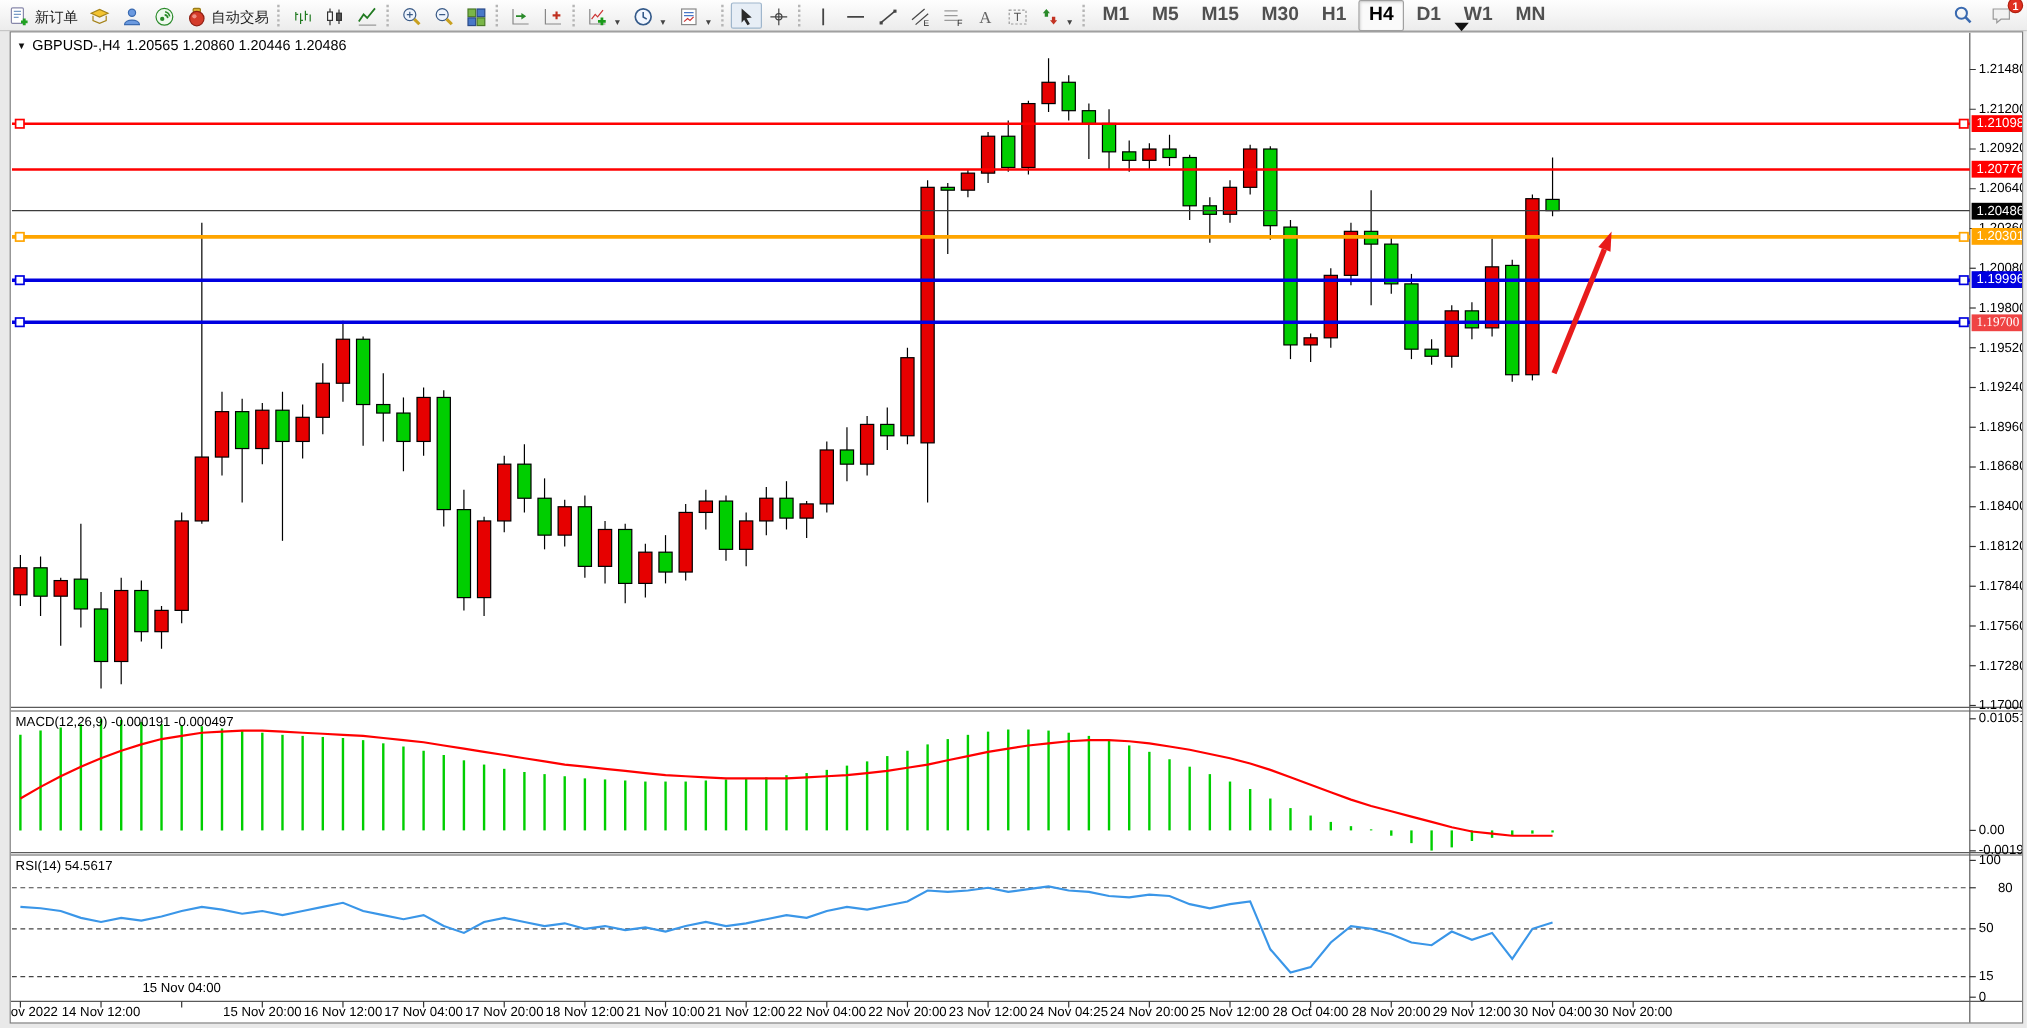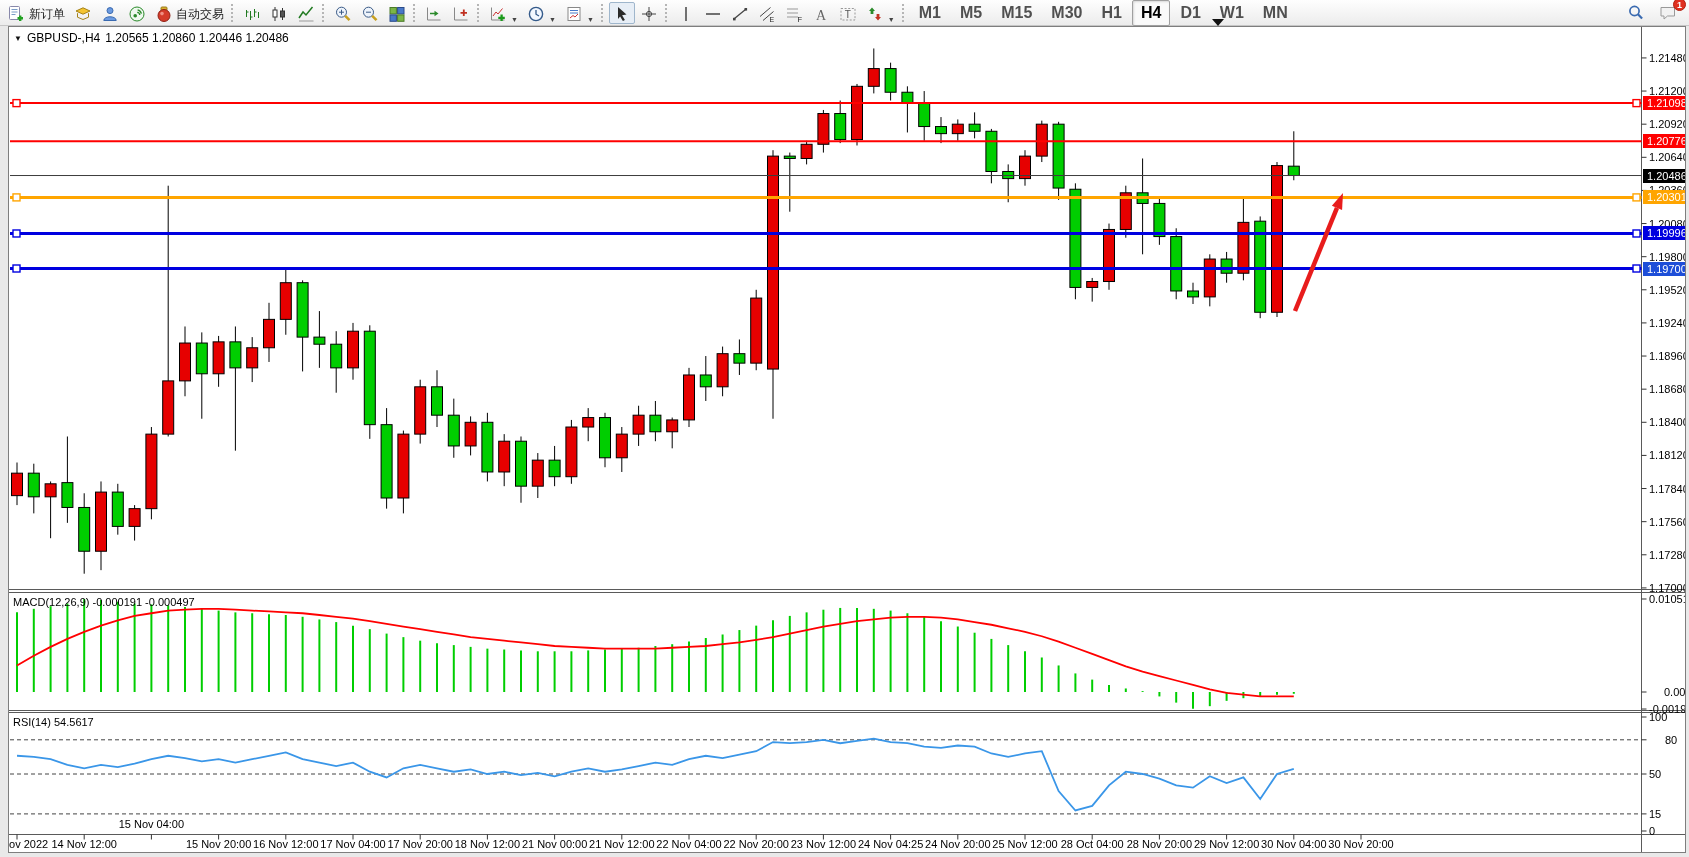--- a/index.html
+++ b/index.html
@@ -651,38 +651,38 @@
       <div class="axlab" style="left: 1640px; top: 428.416px;">1.18120</div>
       <div class="axlab" style="left: 1640px; top: 461.54px;">1.17840</div>
       <div class="axlab" style="left: 1640px; top: 494.664px;">1.17560</div>
       <div class="axlab" style="left: 1640px; top: 527.788px;">1.17280</div>
       <div class="axlab" style="left: 1640px; top: 560.912px;">1.17000</div>
       <div class="tag" style="left: 1634px; top: 76.1186px; background: rgb(255, 0, 0);">1.21098</div>
       <div class="tag" style="left: 1634px; top: 114.211px; background: rgb(255, 0, 0);">1.20776</div>
       <div class="tag" style="left: 1634px; top: 148.518px; background: #000000;">1.20486</div>
       <div class="tag" style="left: 1634px; top: 170.404px; background: rgb(255, 165, 0);">1.20301</div>
       <div class="tag" style="left: 1634px; top: 206.485px; background: rgb(0, 0, 224);">1.19996</div>
-      <div class="tag" style="left: 1634px; top: 241.502px; background: #1d4ed8;">1.19700</div>
+      <div class="tag" style="left: 1634px; top: 241.502px; background: #ef4444; font-family: Liberation Serif, serif;">1.19700</div>
       <div class="axlab" style="left: 1640px; top: 571.997px;">0.01051</div>
-      <div class="axlab" style="left: 1640px; top: 665px; margin-left: 15px;">0.00</div>
+      <div class="axlab" style="left: 1640px; top: 665px;">0.00</div>
       <div class="axlab" style="left: 1640px; top: 682.025px;">-0.001924</div>
       <div class="axlab" style="left: 1640px; top: 690px;">100</div>
       <div class="axlab" style="left: 1640px; top: 712.8px; padding-left: 16px;">80</div>
       <div class="axlab" style="left: 1640px; top: 747px;">50</div>
       <div class="axlab" style="left: 1640px; top: 786.9px;">15</div>
       <div class="axlab" style="left: 1640px; top: 804px;">0</div>
       <div class="timelab" style="left: 8px; top: 811px;">13 Nov 2022</div>
       <div class="timelab" style="left: 75.2px; top: 811px;">14 Nov 12:00</div>
       <div class="timelab" style="left: 142.4px; top: 791px; text-align: center;">15 Nov 04:00</div>
       <div class="timelab" style="left: 209.6px; top: 811px;">15 Nov 20:00</div>
       <div class="timelab" style="left: 276.8px; top: 811px;">16 Nov 12:00</div>
       <div class="timelab" style="left: 344px; top: 811px;">17 Nov 04:00</div>
       <div class="timelab" style="left: 411.2px; top: 811px;">17 Nov 20:00</div>
       <div class="timelab" style="left: 478.4px; top: 811px;">18 Nov 12:00</div>
-      <div class="timelab" style="left: 545.6px; top: 811px;">21 Nov 00:00</div>
+      <div class="timelab" style="left: 545.6px; top: 811px;">21 Nov 10:00</div>
       <div class="timelab" style="left: 612.8px; top: 811px;">21 Nov 12:00</div>
       <div class="timelab" style="left: 680px; top: 811px;">22 Nov 04:00</div>
       <div class="timelab" style="left: 747.2px; top: 811px;">22 Nov 20:00</div>
       <div class="timelab" style="left: 814.4px; top: 811px;">23 Nov 12:00</div>
       <div class="timelab" style="left: 881.6px; top: 811px;">24 Nov 04:25</div>
       <div class="timelab" style="left: 948.8px; top: 811px;">24 Nov 20:00</div>
       <div class="timelab" style="left: 1016px; top: 811px;">25 Nov 12:00</div>
       <div class="timelab" style="left: 1083.2px; top: 811px;">28 Oct 04:00</div>
       <div class="timelab" style="left: 1150.4px; top: 811px;">28 Nov 20:00</div>
       <div class="timelab" style="left: 1217.6px; top: 811px;">29 Nov 12:00</div>

